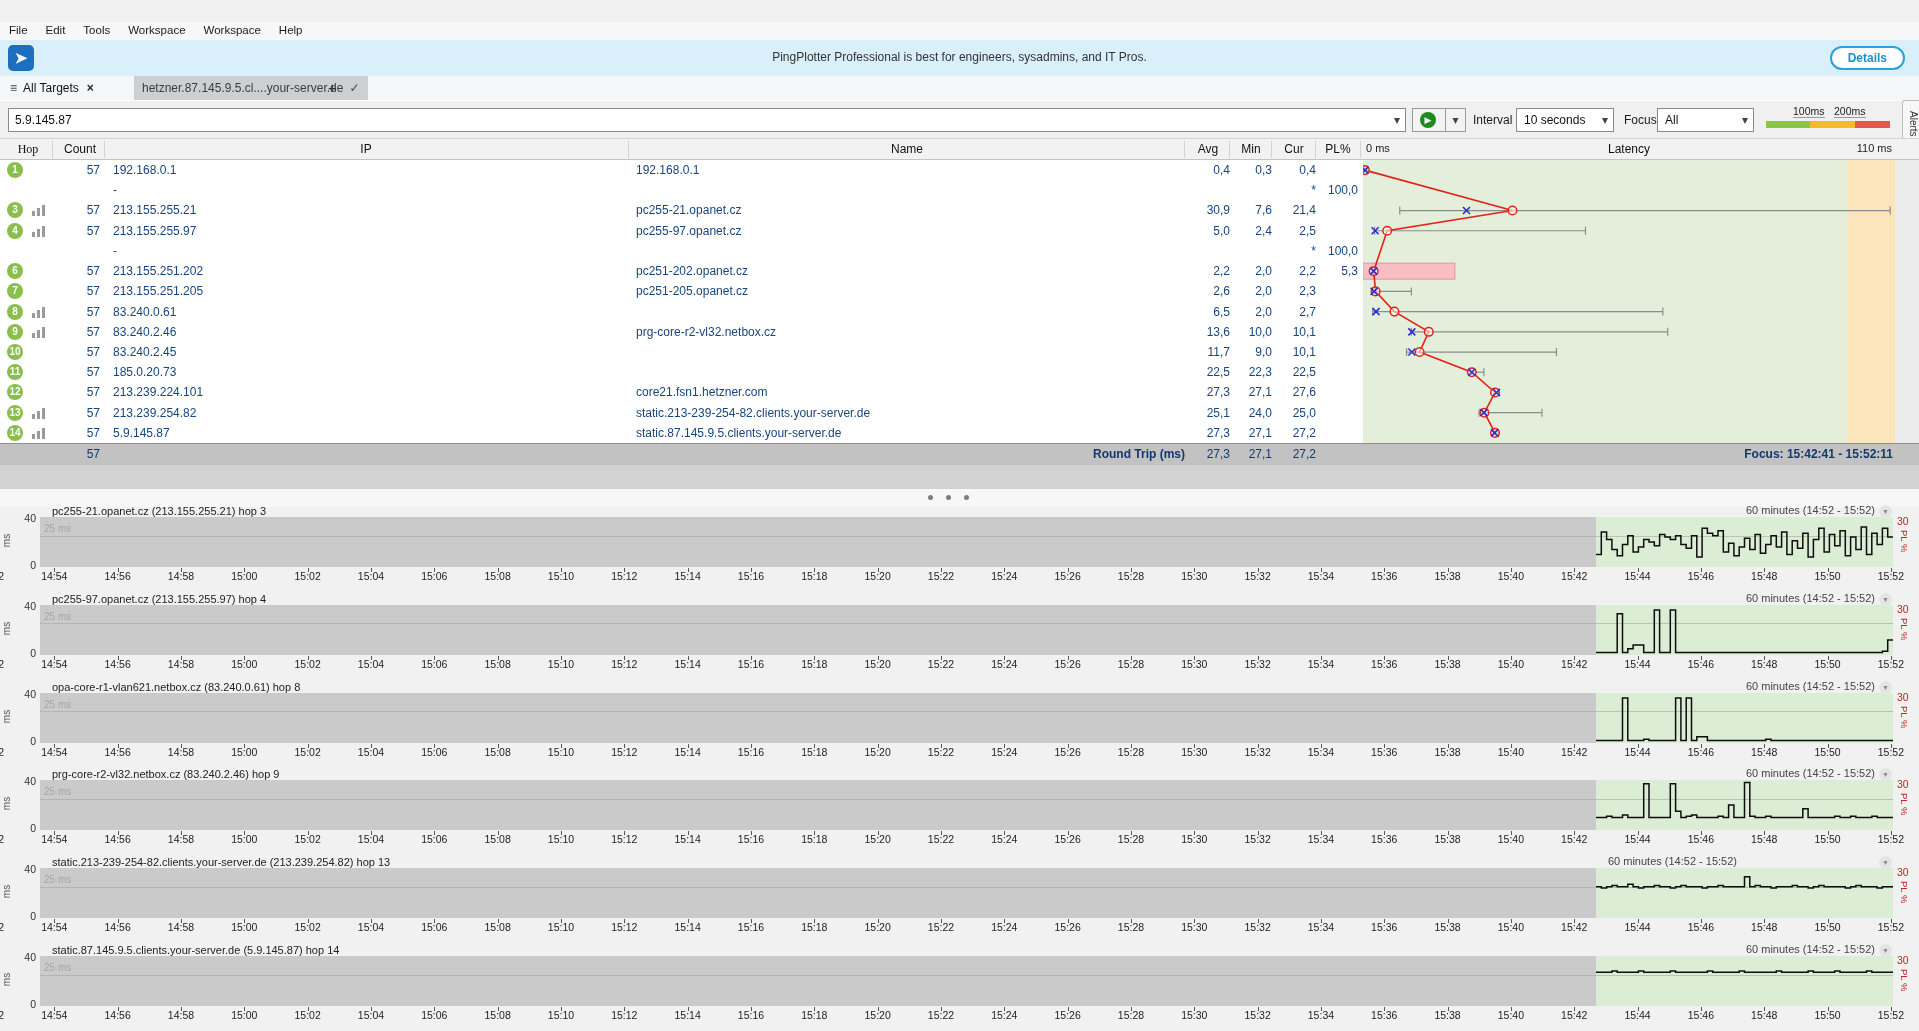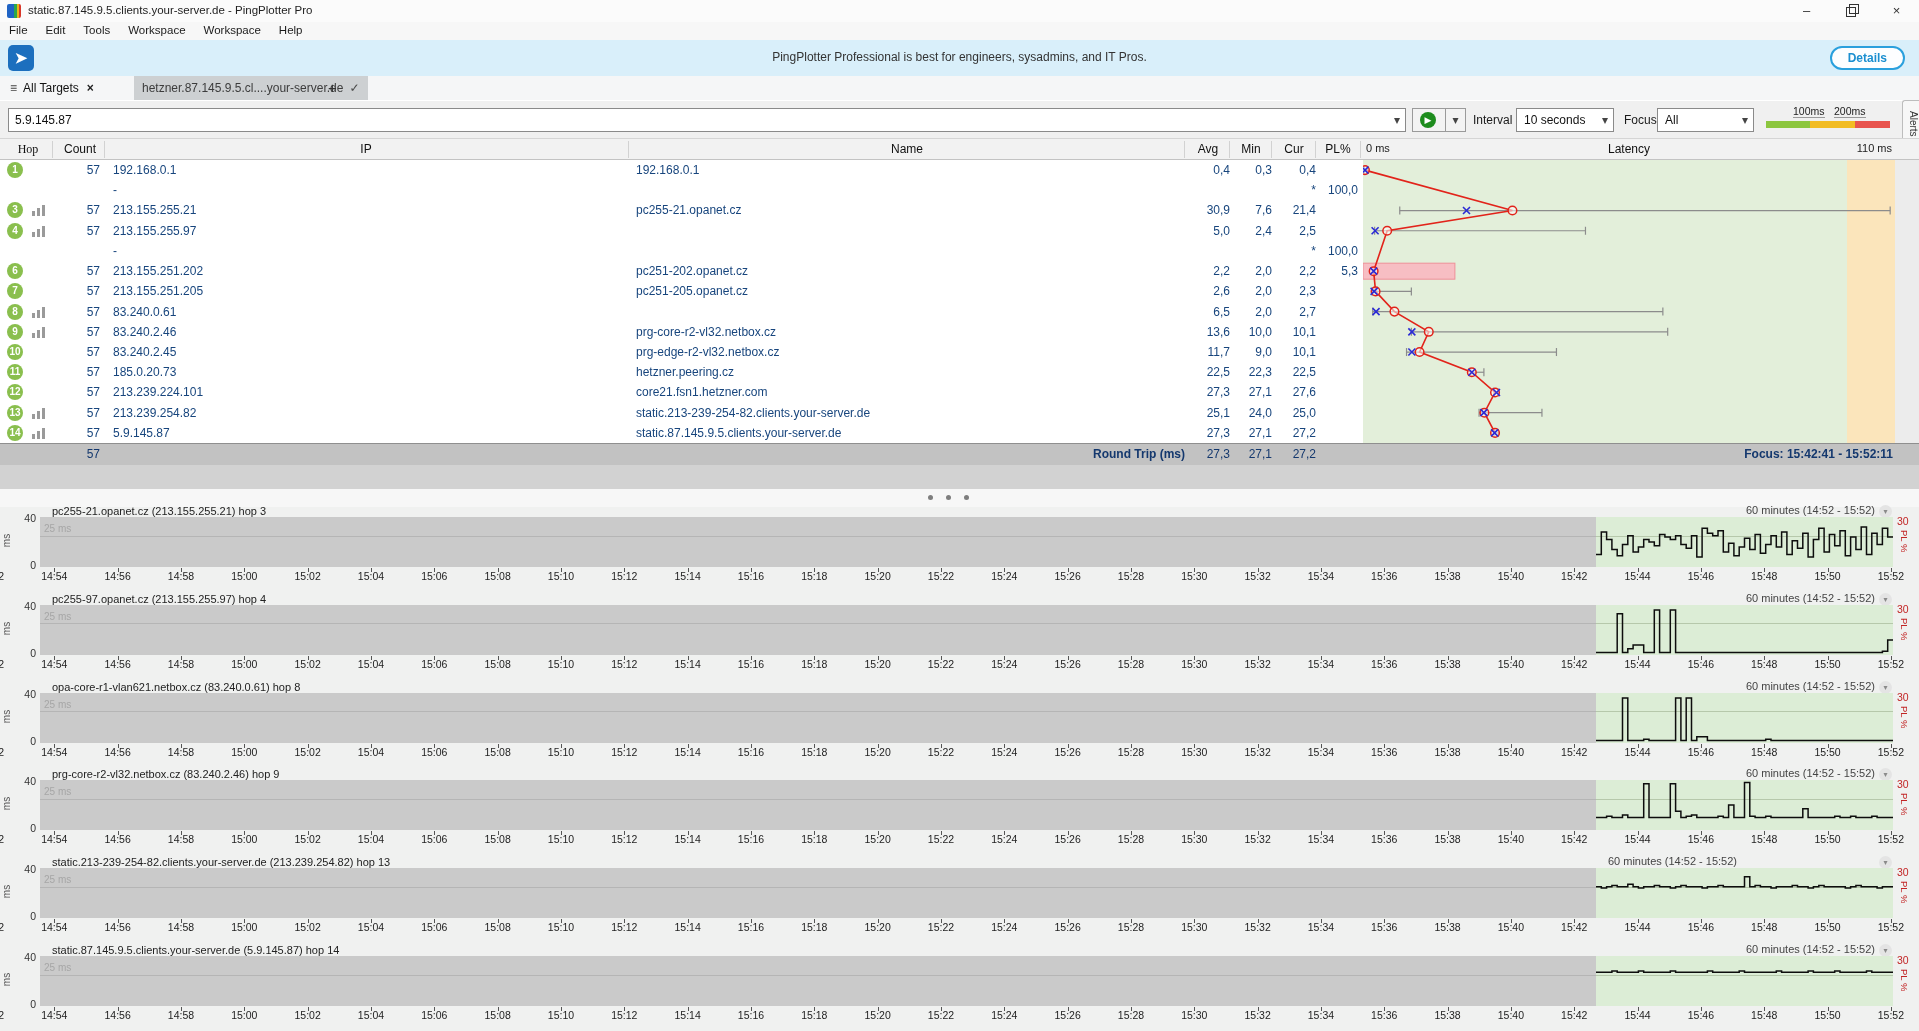--- a/index.html
+++ b/index.html
@@ -110,30 +110,20 @@
   .tl-xlabel{position:absolute;font-size:10.5px;color:#1d1d1d;transform:translateX(-50%);white-space:nowrap;}
 
   
   .lat-h{position:absolute;top:3px;font-size:11px;color:#222;}
 </style>
 </head>
 <body>
 
 <div id="app">
 
-  <div class="abs" id="titlebar">
-    <div class="abs" id="app-icon"></div>
-    <div class="abs nowrap" id="win-title">static.87.145.9.5.clients.your-server.de - PingPlotter Pro</div>
-    <div class="abs winbtn" style="right:90px;">–</div>
-    <div class="abs winbtn" style="right:45px;">
-      <span id="win-max-glyph"></span>
-      <span id="win-max-glyph2"></span>
-    </div>
-    <div class="abs winbtn" style="right:0;">×</div>
-  </div>
 
   <div class="abs" id="menubar"><span class="menu-item">File</span><span class="menu-item">Edit</span><span class="menu-item">Tools</span><span class="menu-item">Workspace</span><span class="menu-item">Workspace</span><span class="menu-item">Help</span></div>
 
   <div class="abs" id="banner">
     <div class="abs" id="pp-logo">➤</div>
     <div class="abs" id="banner-text">PingPlotter Professional is best for engineers, sysadmins, and IT Pros.</div>
     <div class="abs" id="details-btn">Details</div>
   </div>
 
   <div class="abs" id="tabbar">
@@ -298,20 +288,21 @@
       </div>
       <div class="trow" style="top: 60.6429px;">
         <div class="hopbadge">4</div>
         <div class="gicon">
           <i style="left: 0px; height: 5px;"></i>
           <i style="left: 5px; height: 8px;"></i>
           <i style="left: 10px; height: 11px;"></i>
         </div>
         <div class="cell c-count">57</div>
         <div class="cell c-ip">213.155.255.97</div>
+        <div class="cell c-name">pc255-97.opanet.cz</div>
         <div class="cell c-avg">5,0</div>
         <div class="cell c-min">2,4</div>
         <div class="cell c-cur">2,5</div>
         <div class="cell c-pl"></div>
       </div>
       <div class="trow" style="top: 80.8571px;">
         <div class="cell c-count"></div>
         <div class="cell c-ip">-</div>
         <div class="cell c-name"></div>
         <div class="cell c-avg"></div>
@@ -365,31 +356,29 @@
         <div class="cell c-name">prg-core-r2-vl32.netbox.cz</div>
         <div class="cell c-avg">13,6</div>
         <div class="cell c-min">10,0</div>
         <div class="cell c-cur">10,1</div>
         <div class="cell c-pl"></div>
       </div>
       <div class="trow" style="top: 181.929px;">
         <div class="hopbadge">10</div>
         <div class="cell c-count">57</div>
         <div class="cell c-ip">83.240.2.45</div>
-        <div class="cell c-name">prg-edge-r2-vl32.netbox.cz</div>
         <div class="cell c-avg">11,7</div>
         <div class="cell c-min">9,0</div>
         <div class="cell c-cur">10,1</div>
         <div class="cell c-pl"></div>
       </div>
       <div class="trow" style="top: 202.143px;">
         <div class="hopbadge">11</div>
         <div class="cell c-count">57</div>
         <div class="cell c-ip">185.0.20.73</div>
-        <div class="cell c-name">hetzner.peering.cz</div>
         <div class="cell c-avg">22,5</div>
         <div class="cell c-min">22,3</div>
         <div class="cell c-cur">22,5</div>
         <div class="cell c-pl"></div>
       </div>
       <div class="trow" style="top: 222.357px;">
         <div class="hopbadge">12</div>
         <div class="cell c-count">57</div>
         <div class="cell c-ip">213.239.224.101</div>
         <div class="cell c-name">core21.fsn1.hetzner.com</div>

